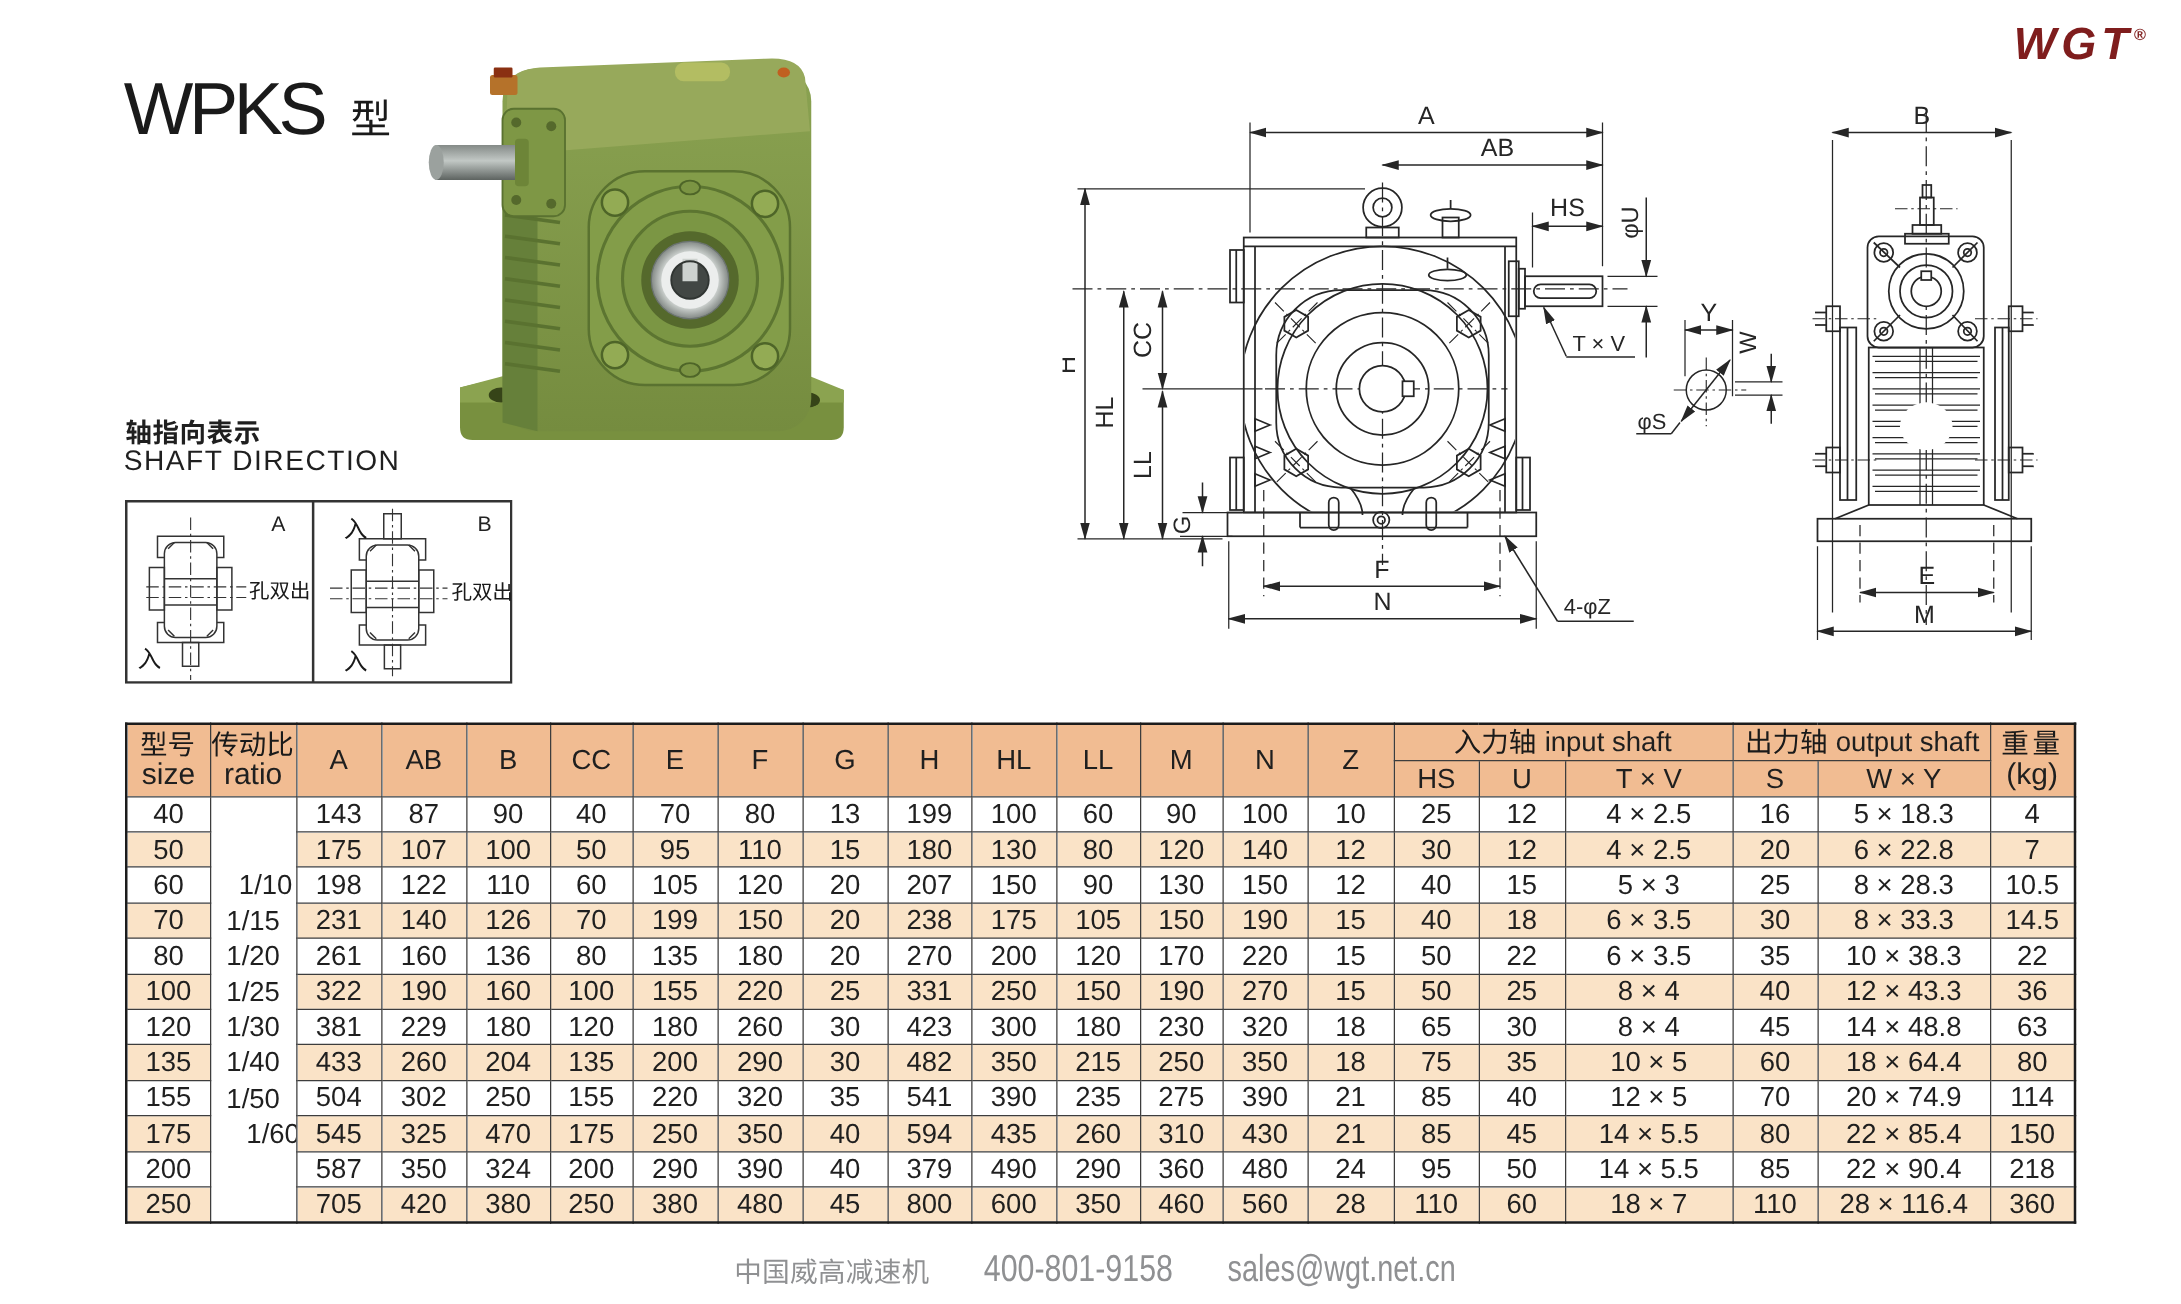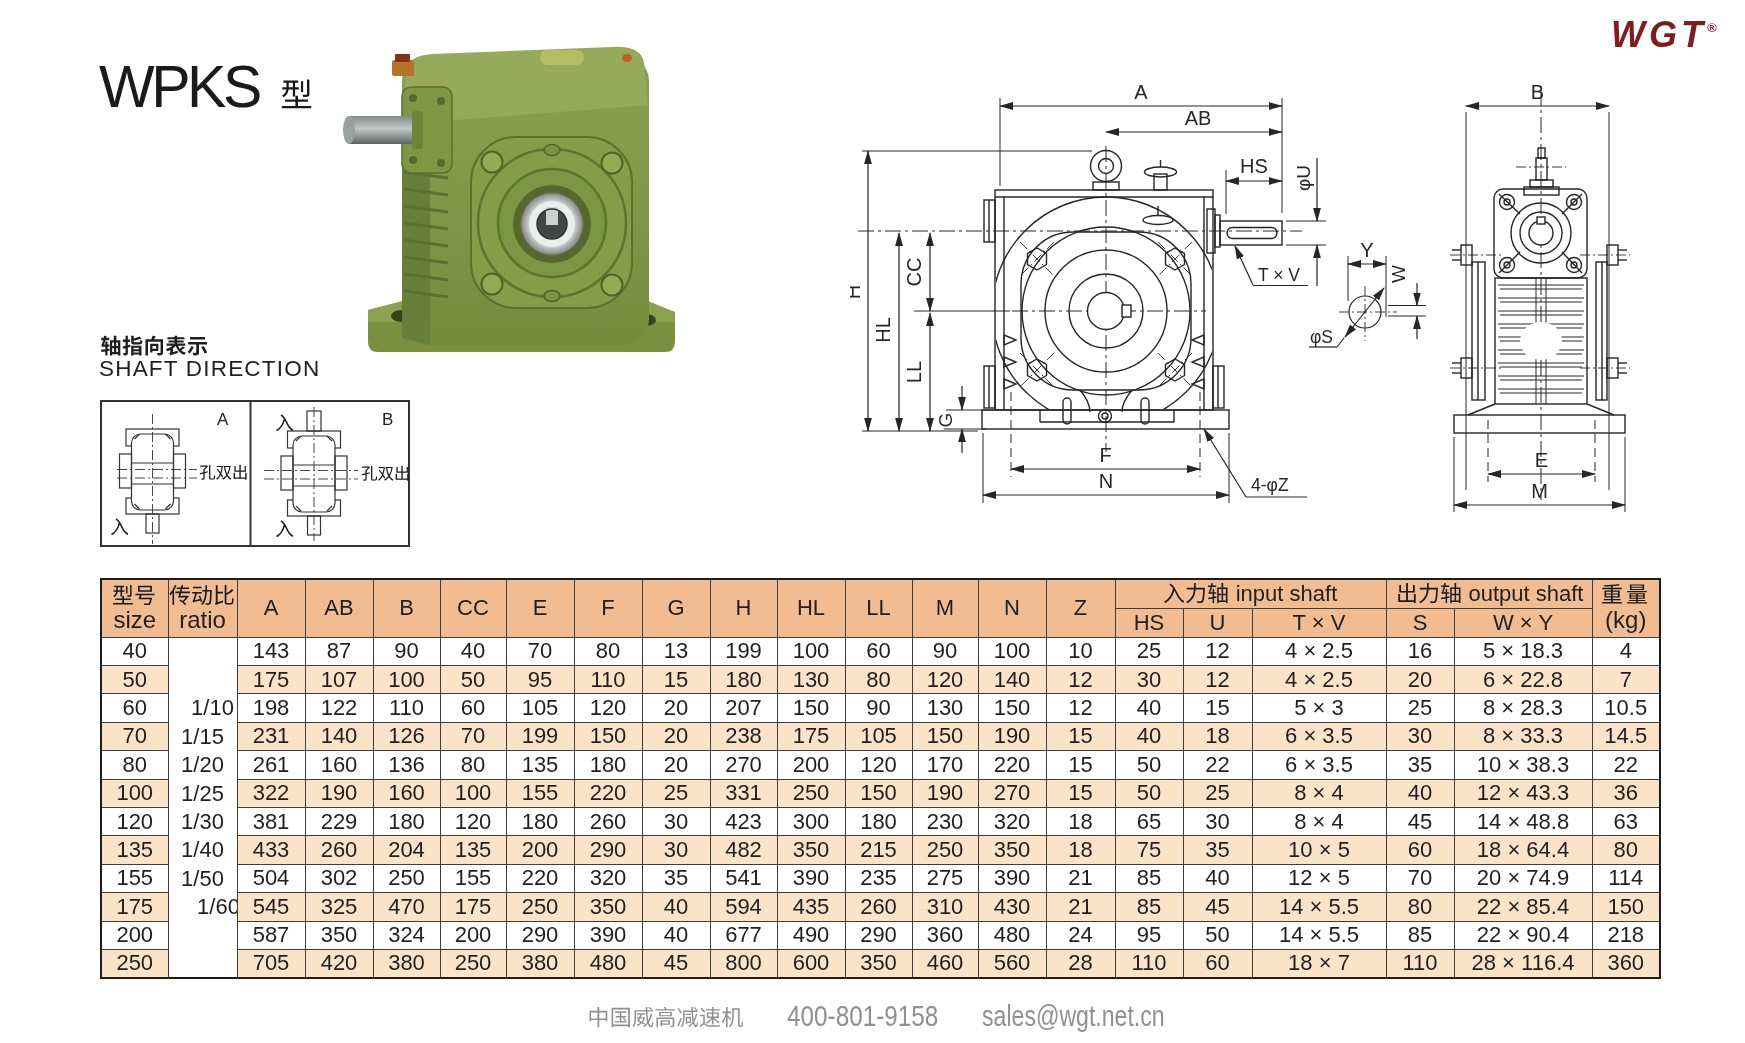--- a/index.html
+++ b/index.html
@@ -673,21 +673,21 @@
       </tr>
       <tr>
         <td>200</td>
         <td>587</td>
         <td>350</td>
         <td>324</td>
         <td>200</td>
         <td>290</td>
         <td>390</td>
         <td>40</td>
-        <td>677</td>
+        <td>379</td>
         <td>490</td>
         <td>290</td>
         <td>360</td>
         <td>480</td>
         <td>24</td>
         <td>95</td>
         <td>50</td>
         <td>14 × 5.5</td>
         <td>85</td>
         <td>22 × 90.4</td>

